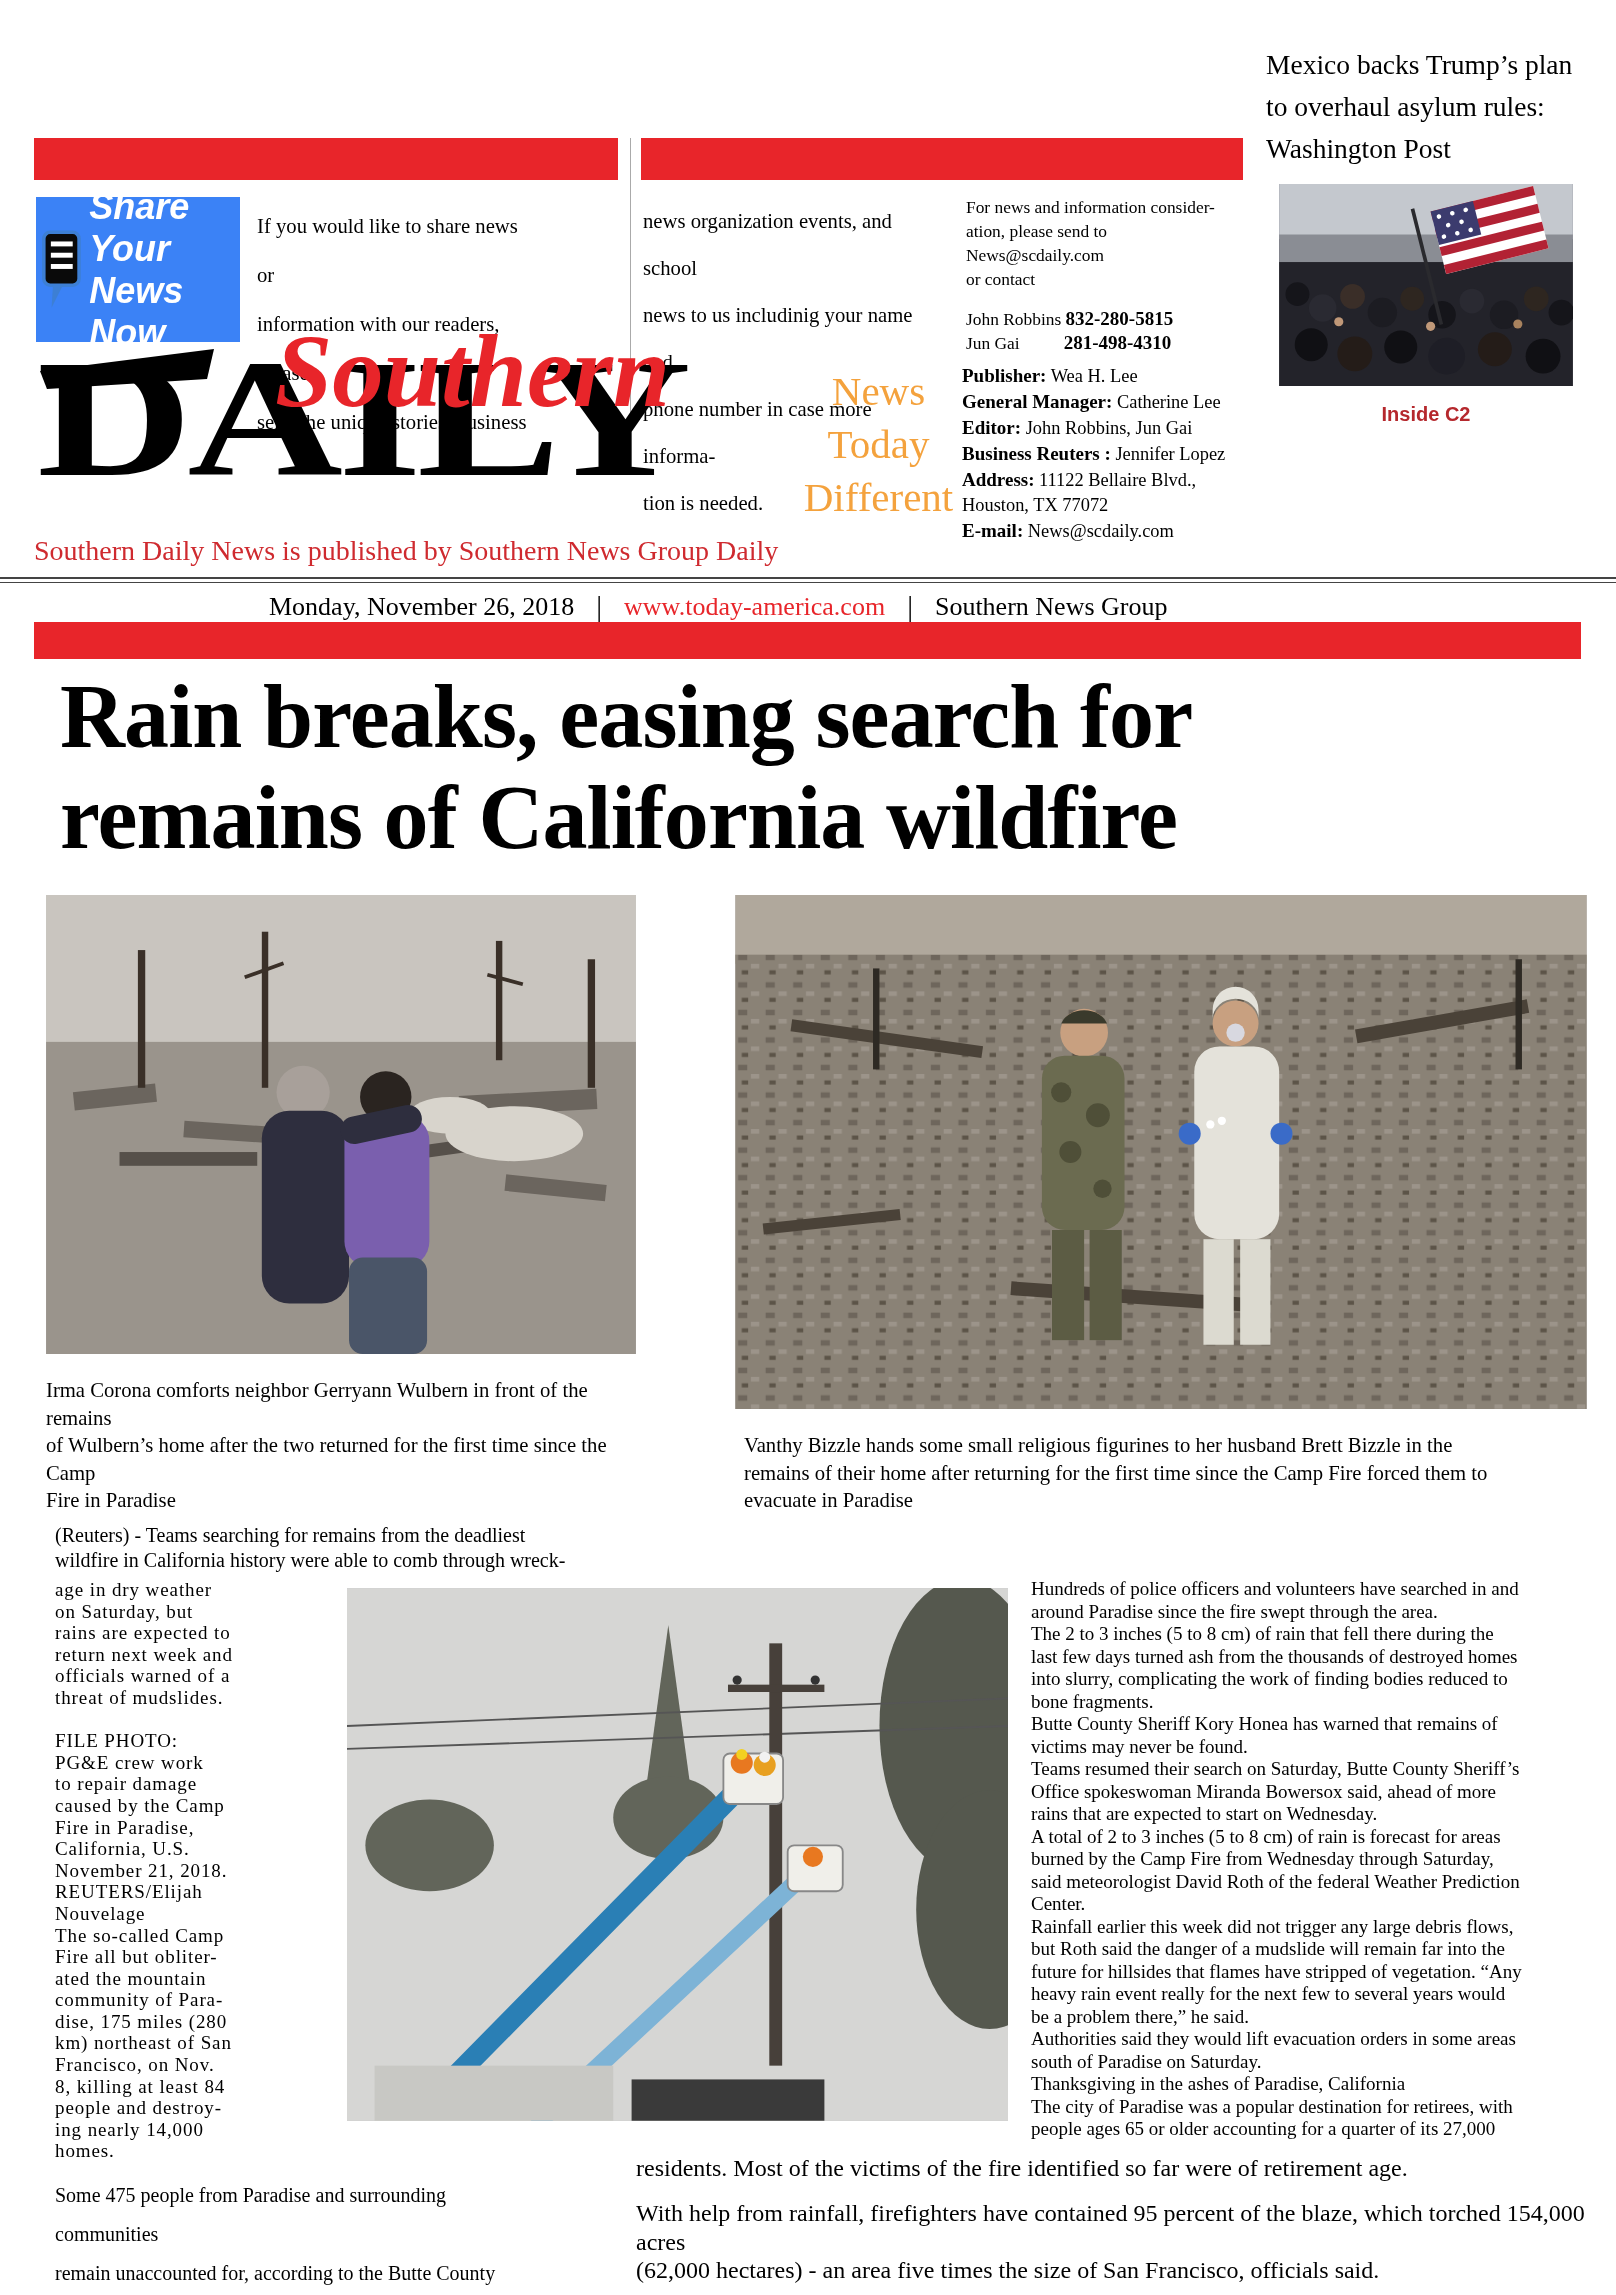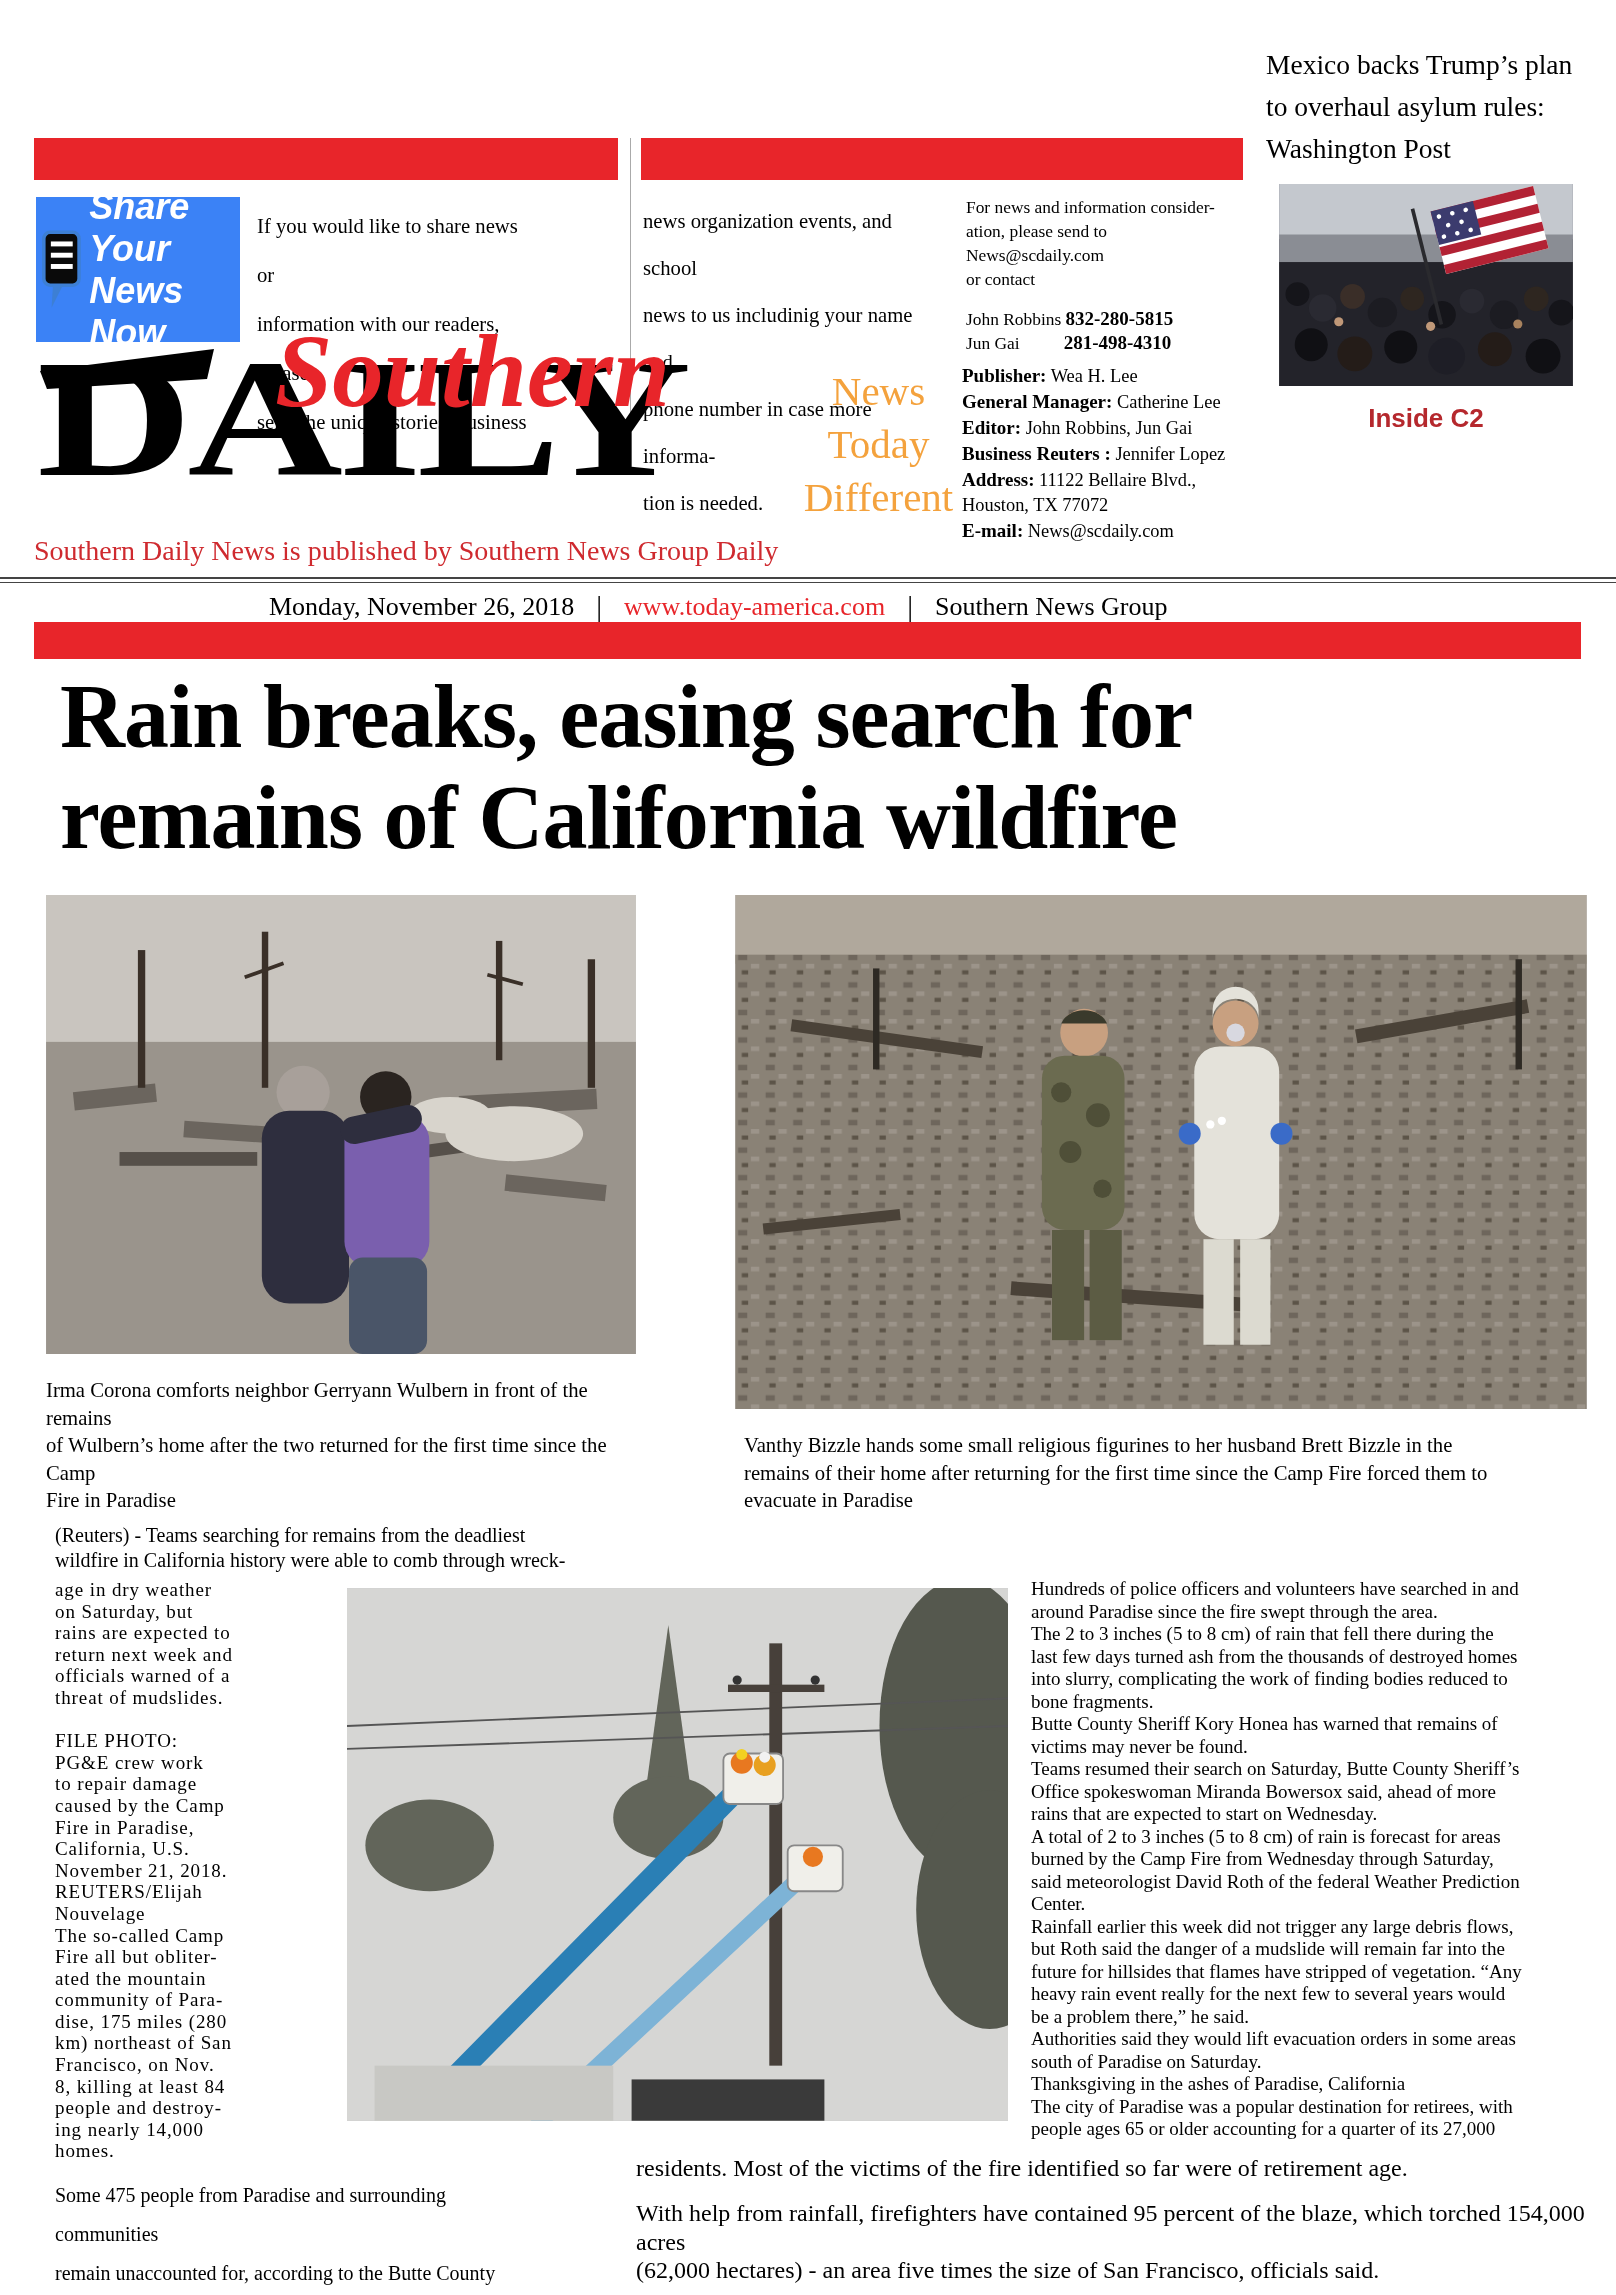--- a/index.html
+++ b/index.html
@@ -12,21 +12,21 @@
   .vdiv{width:0.9px;background:#aaa;}
   .share-logo{left:36px;top:197px;width:204px;height:145px;background:#3b82f6;display:flex;align-items:center;padding:4.6px;box-sizing:border-box;}
   .share-txt{color:#fff;font-family:"Liberation Sans",sans-serif;font-weight:bold;font-style:italic;font-size:36px;line-height:42px;margin-left:6.4px;}
   .topcol{font-size:20.7px;line-height:49px;}
   .col4{left:966px;top:195px;width:294px;font-size:17.4px;line-height:24px;}
   .col4 .num{font-weight:bold;font-size:19px;}
   .col4-row.gapped{margin-top:16px;}
   .col4-row:last-child .num{margin-left:44px;}
   .mex-head{left:1266px;top:44px;width:335px;font-size:27.5px;line-height:42px;}
   .insidec2{left:1279px;top:403px;width:294px;text-align:center;color:#b5282d;
-            font-family:"Liberation Sans",sans-serif;font-weight:bold;font-size:26px;}
+            font-family:"Liberation Sans",sans-serif;font-weight:bold;font-size:20px;}
   
   .script{left:275px;top:312px;font-size:103px;font-style:italic;font-weight:bold;color:#e8252a;z-index:3;}
   .daily{left:37px;top:334px;font-size:168px;font-weight:900;letter-spacing:-3.7px;transform:scaleX(1.28);transform-origin:left top;z-index:2;line-height:1;}
   .flagshape{left:40px;top:349px;width:174px;height:40px;background:#000;
              clip-path:polygon(0 55%,100% 0,96% 75%,4% 100%);z-index:1;}
   .slogan{left:780px;width:197px;text-align:center;color:#f4a23d;font-size:41px;z-index:3;}
   .pubrow{font-size:18.4px;line-height:25px;}
   .pubrow b{font-size:19px;}
   .tagline{left:34px;top:535px;font-size:28px;color:#cf2a2f;}
   .rule{left:0;width:1616px;background:#444;}

